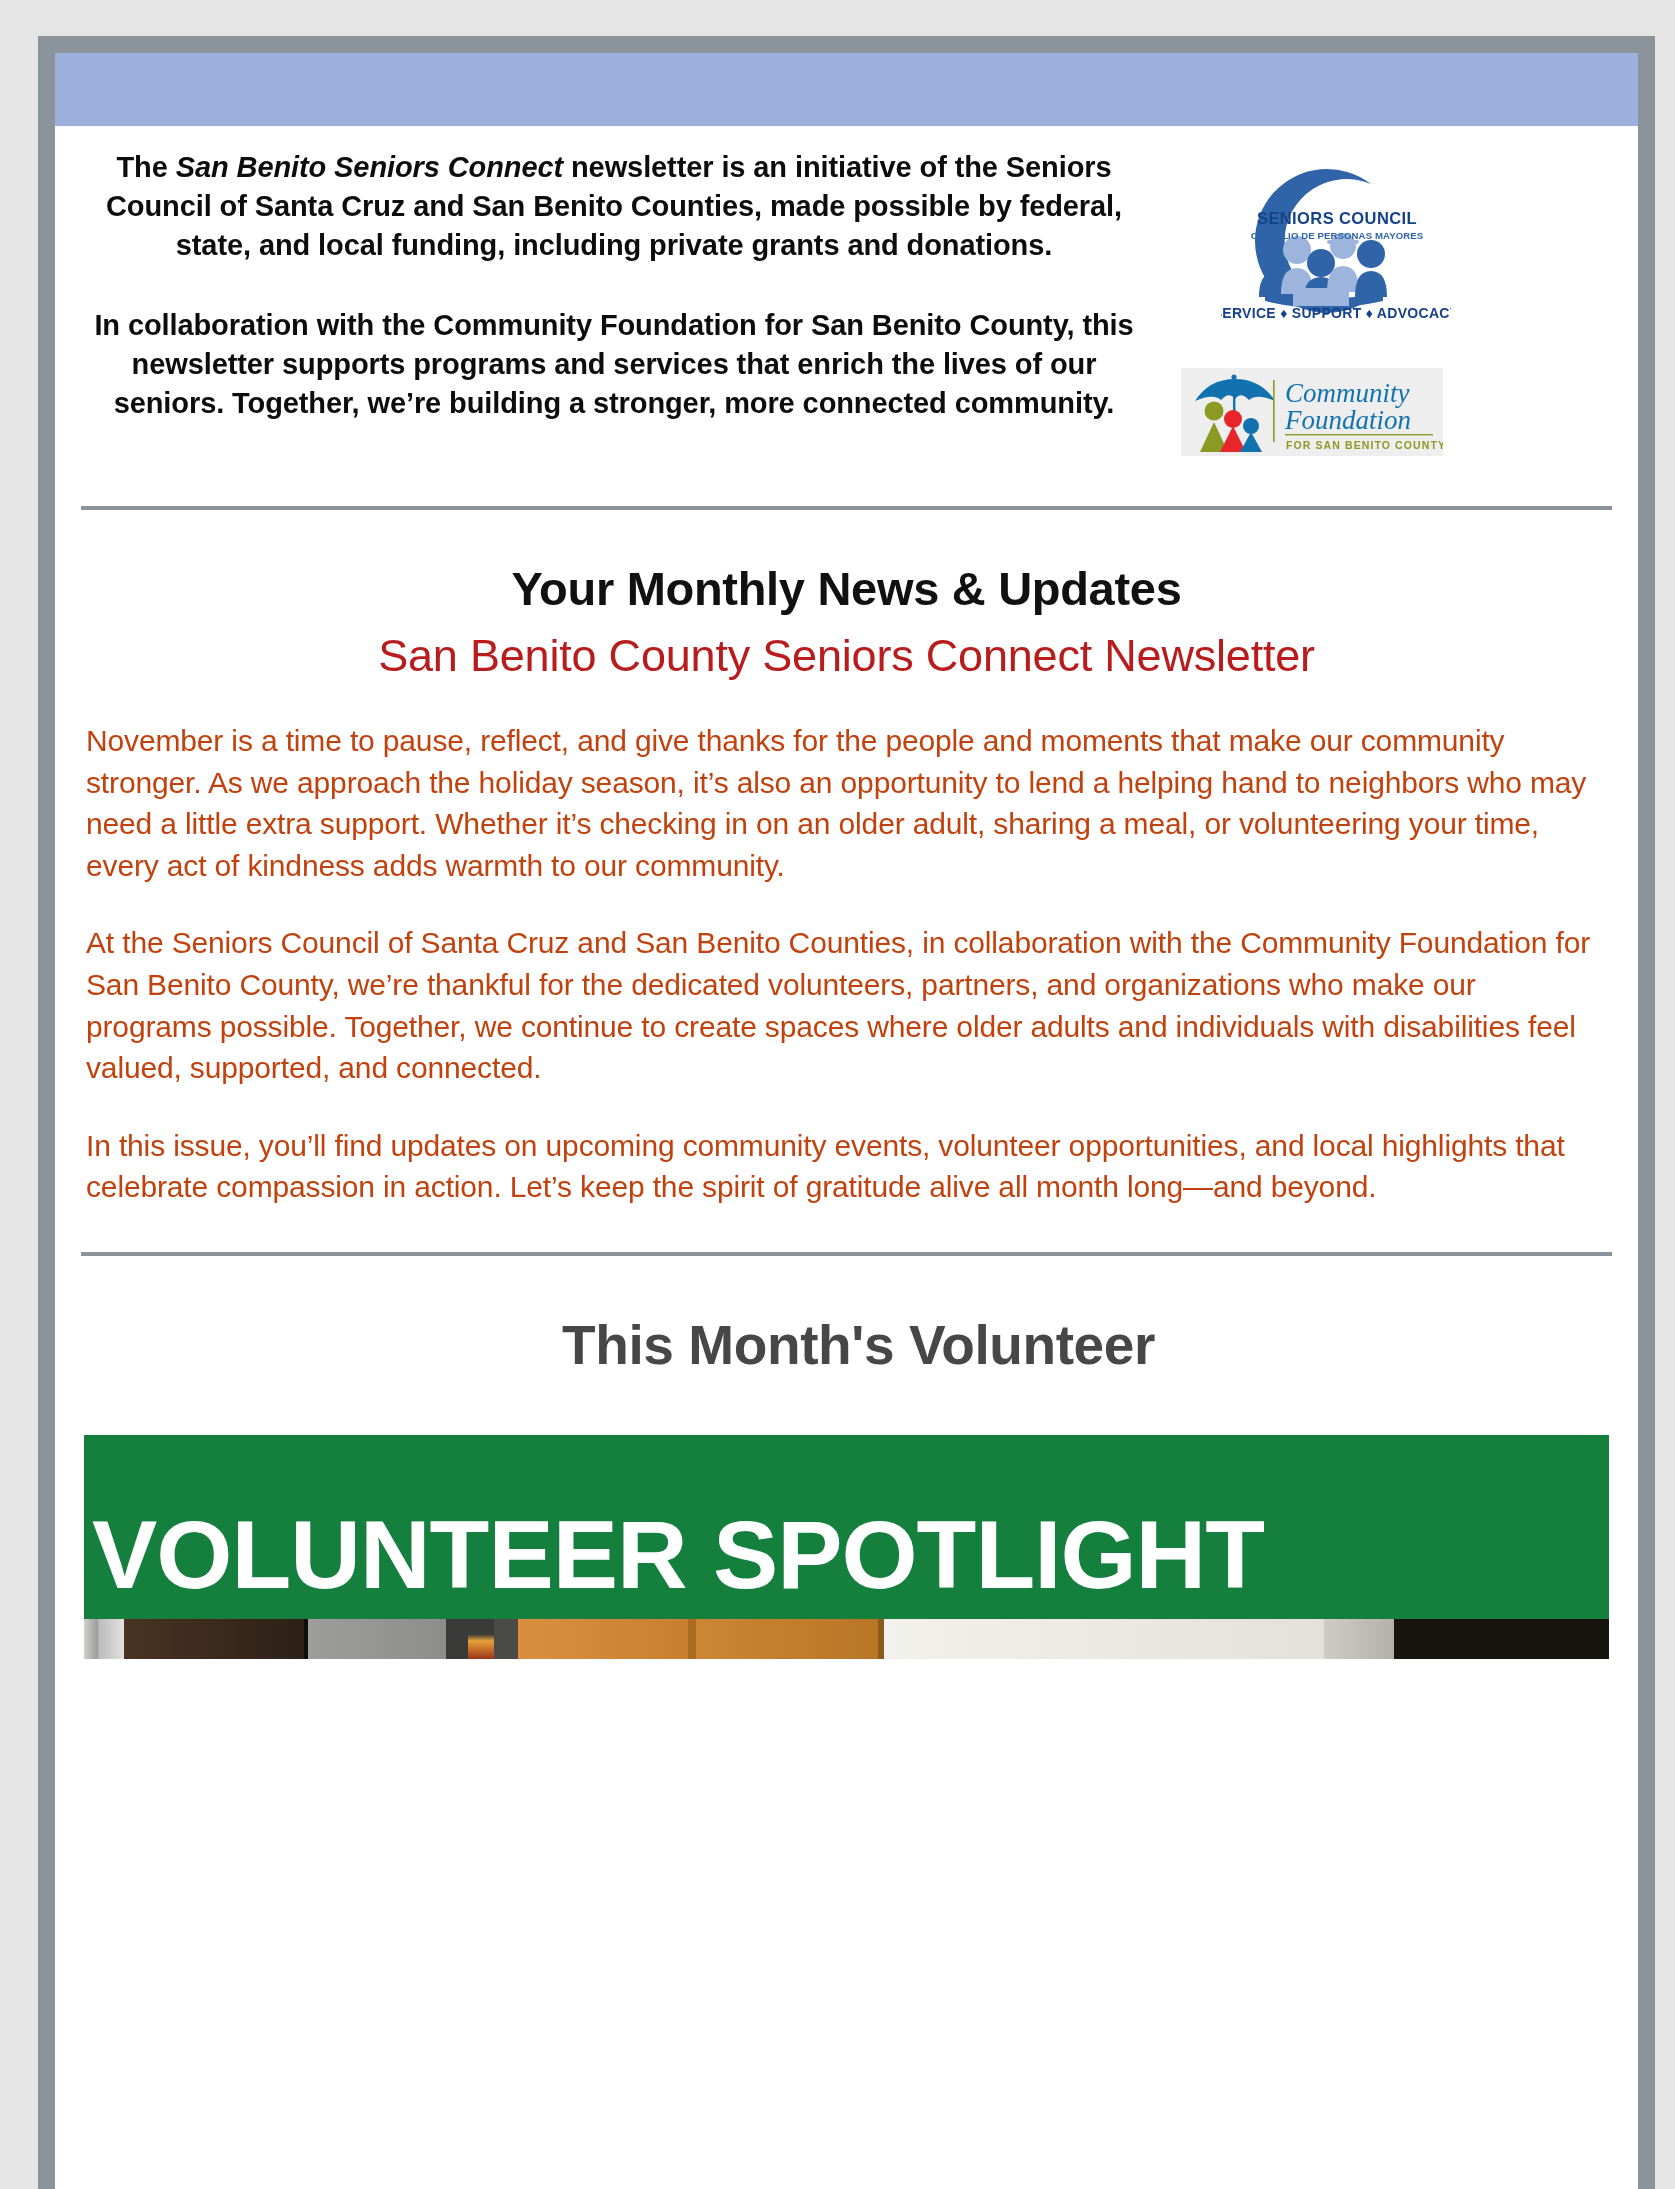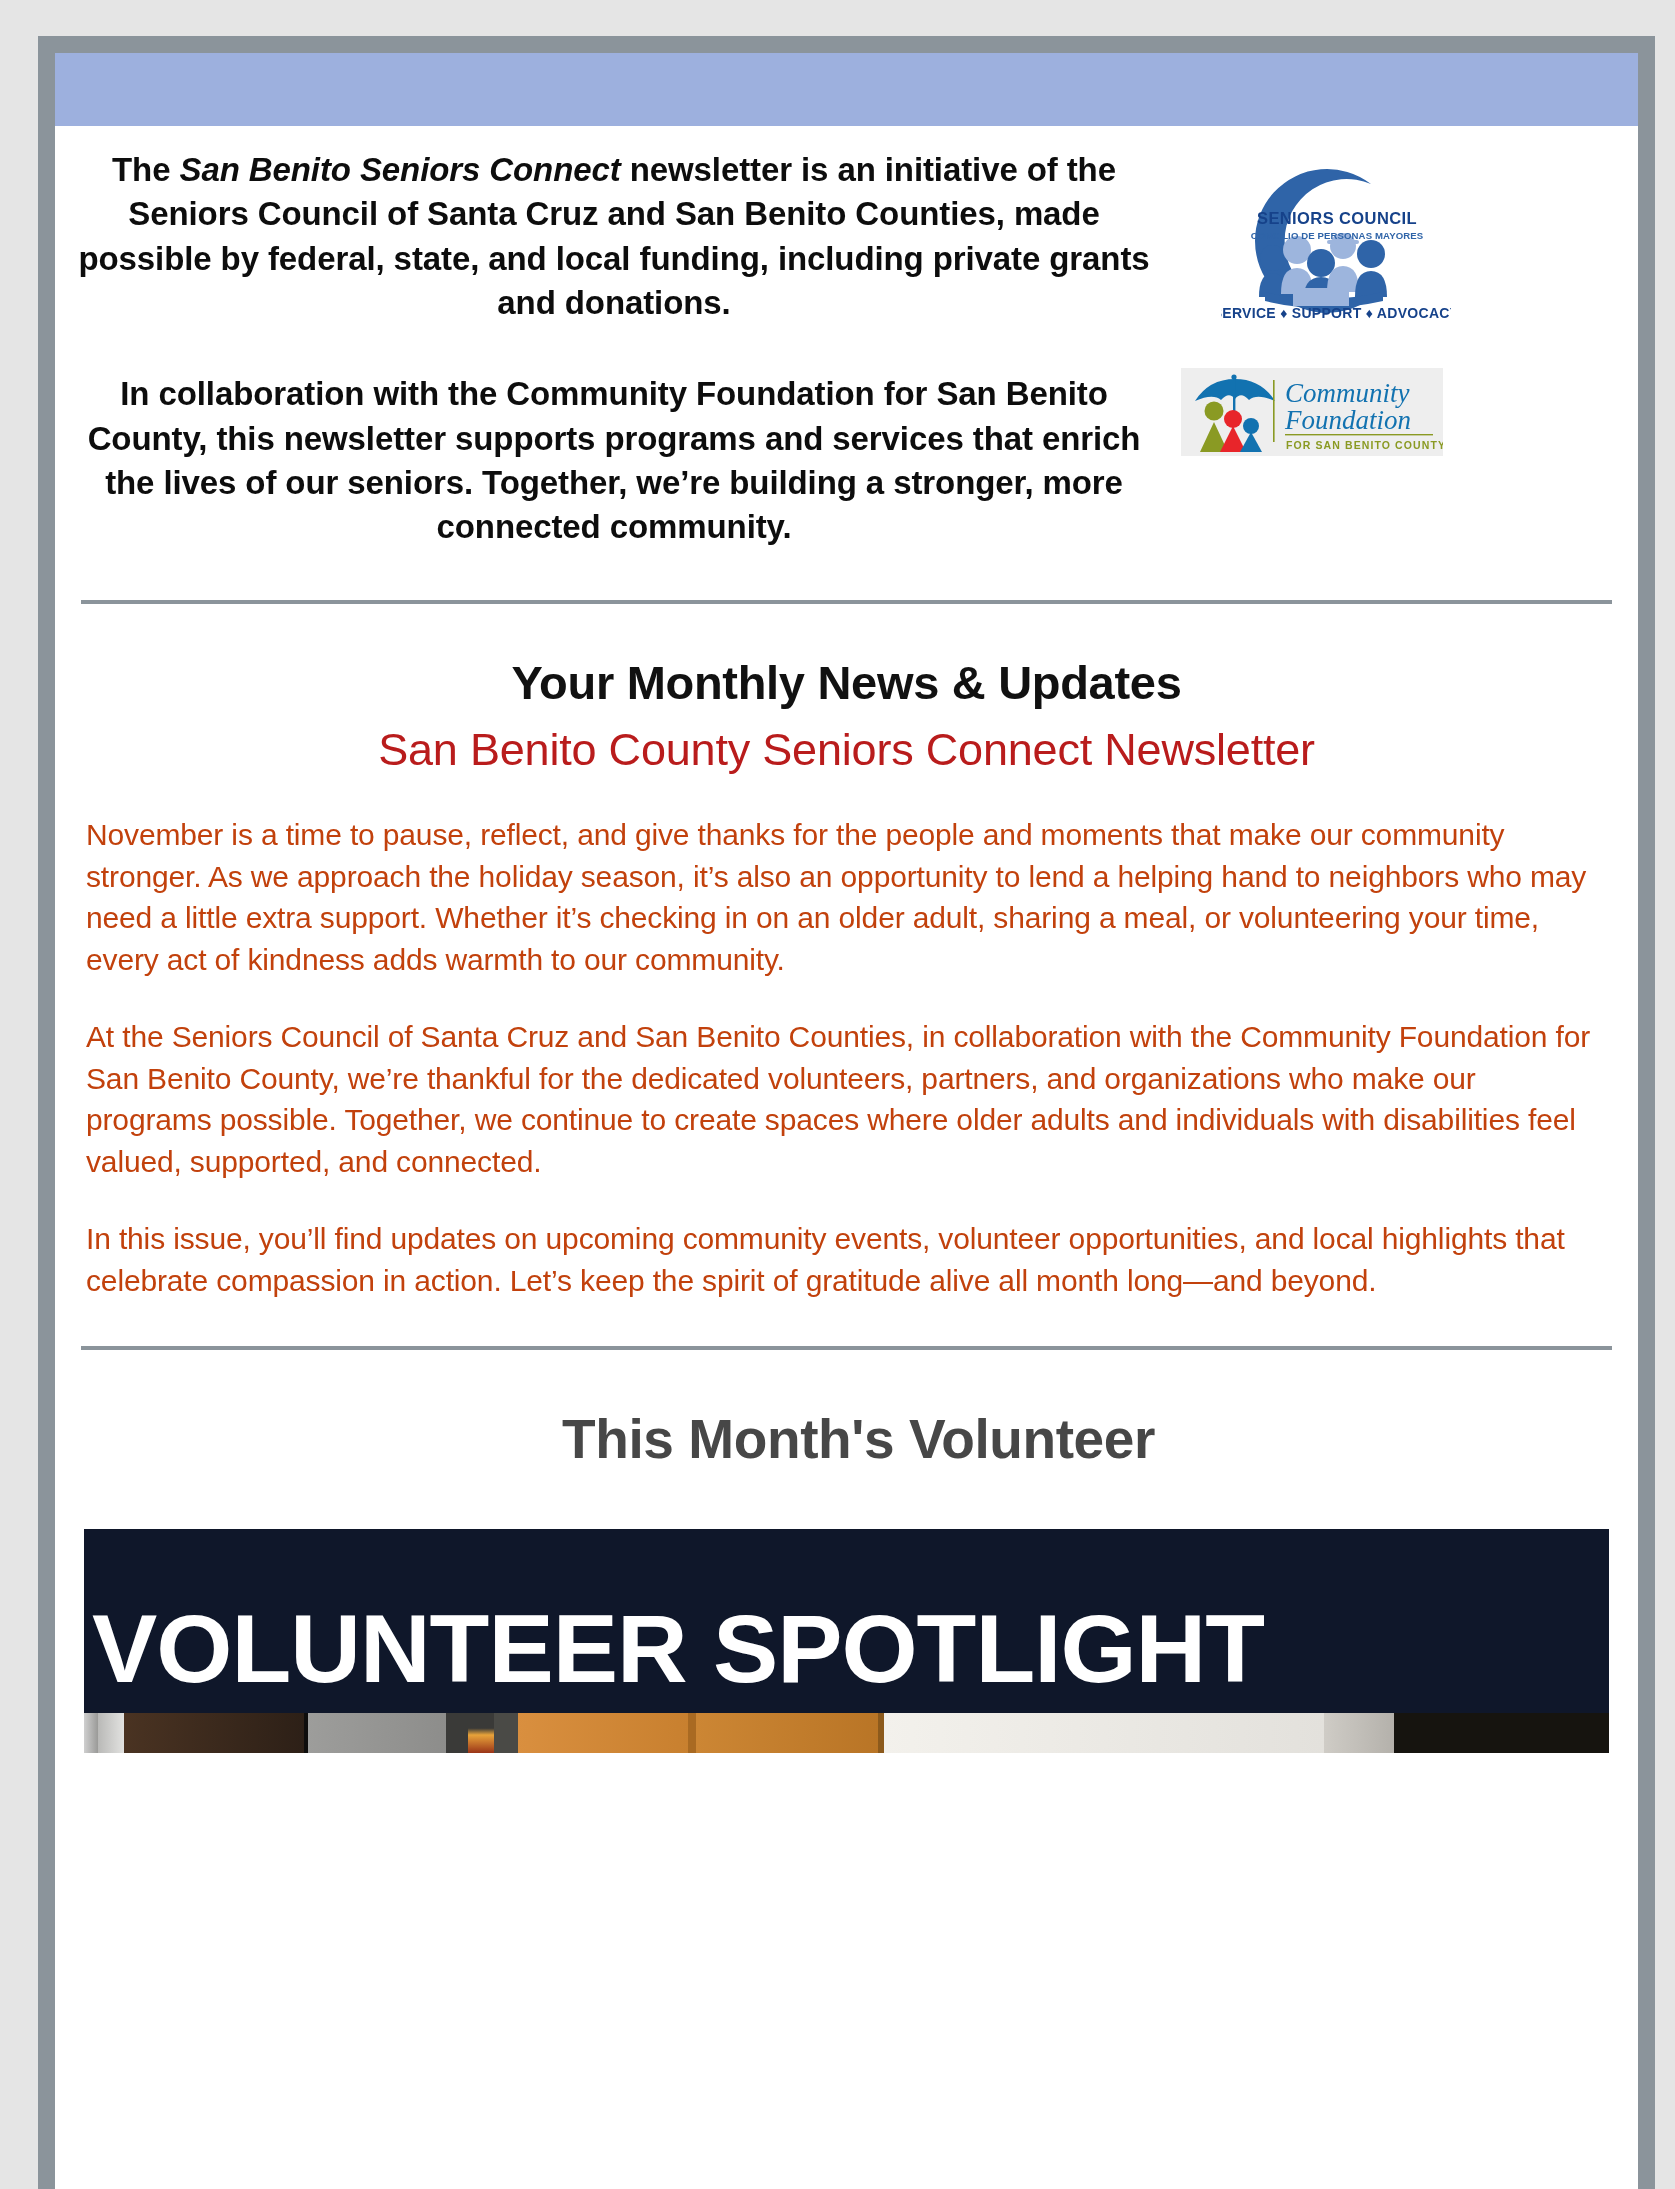--- a/index.html
+++ b/index.html
@@ -50,21 +50,21 @@
     display: flex;
     align-items: flex-start;
     padding-top: 22px;
   }
   .intro-text {
     width: 1100px;
     padding-left: 18px;
     box-sizing: border-box;
   }
   .intro-p {
-    font-size: 33px;
+    font-size: 29px;
     font-weight: bold;
     color: #0d0d0d;
     text-align: center;
     line-height: 1.345;
     margin: 0;
     letter-spacing: -0.1px;
   }
   .intro-p + .intro-p { margin-top: 1.42em; }
   .intro-p em { font-style: italic; font-weight: bold; }
 
@@ -142,21 +142,21 @@
     line-height: 1.3;
     margin: 0;
     letter-spacing: -0.4px;
   }
 
   
   .banner-wrap {
     margin: 54px 29px 0 29px;
   }
   .banner {
-    background: #0f172a;
+    background: #15803d;
     height: 184px;
     position: relative;
     overflow: hidden;
   }
   .banner-text {
     position: absolute;
     left: 8px;
     right: 0;
     bottom: 16px;
     font-size: 96px;

